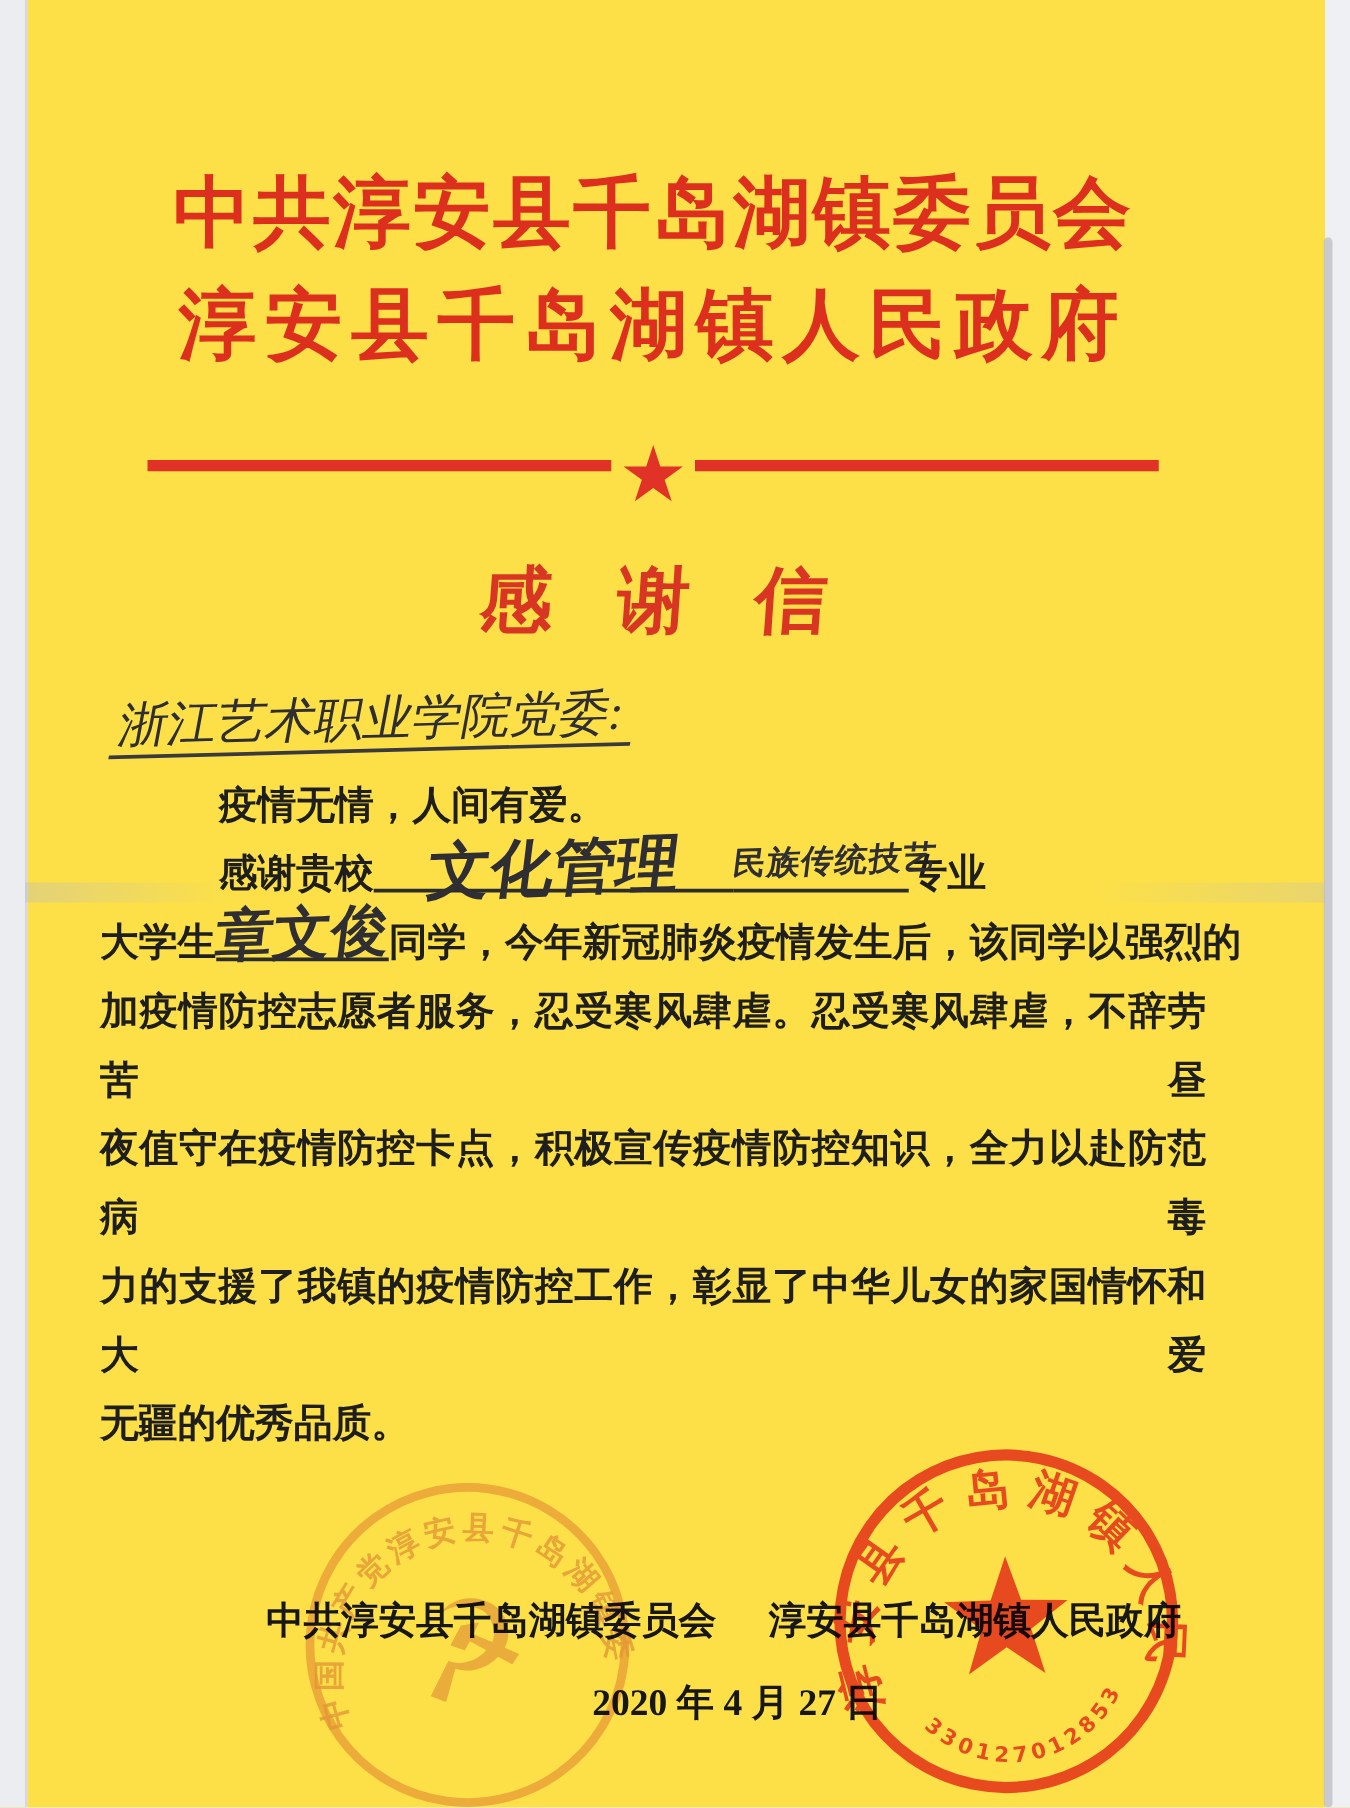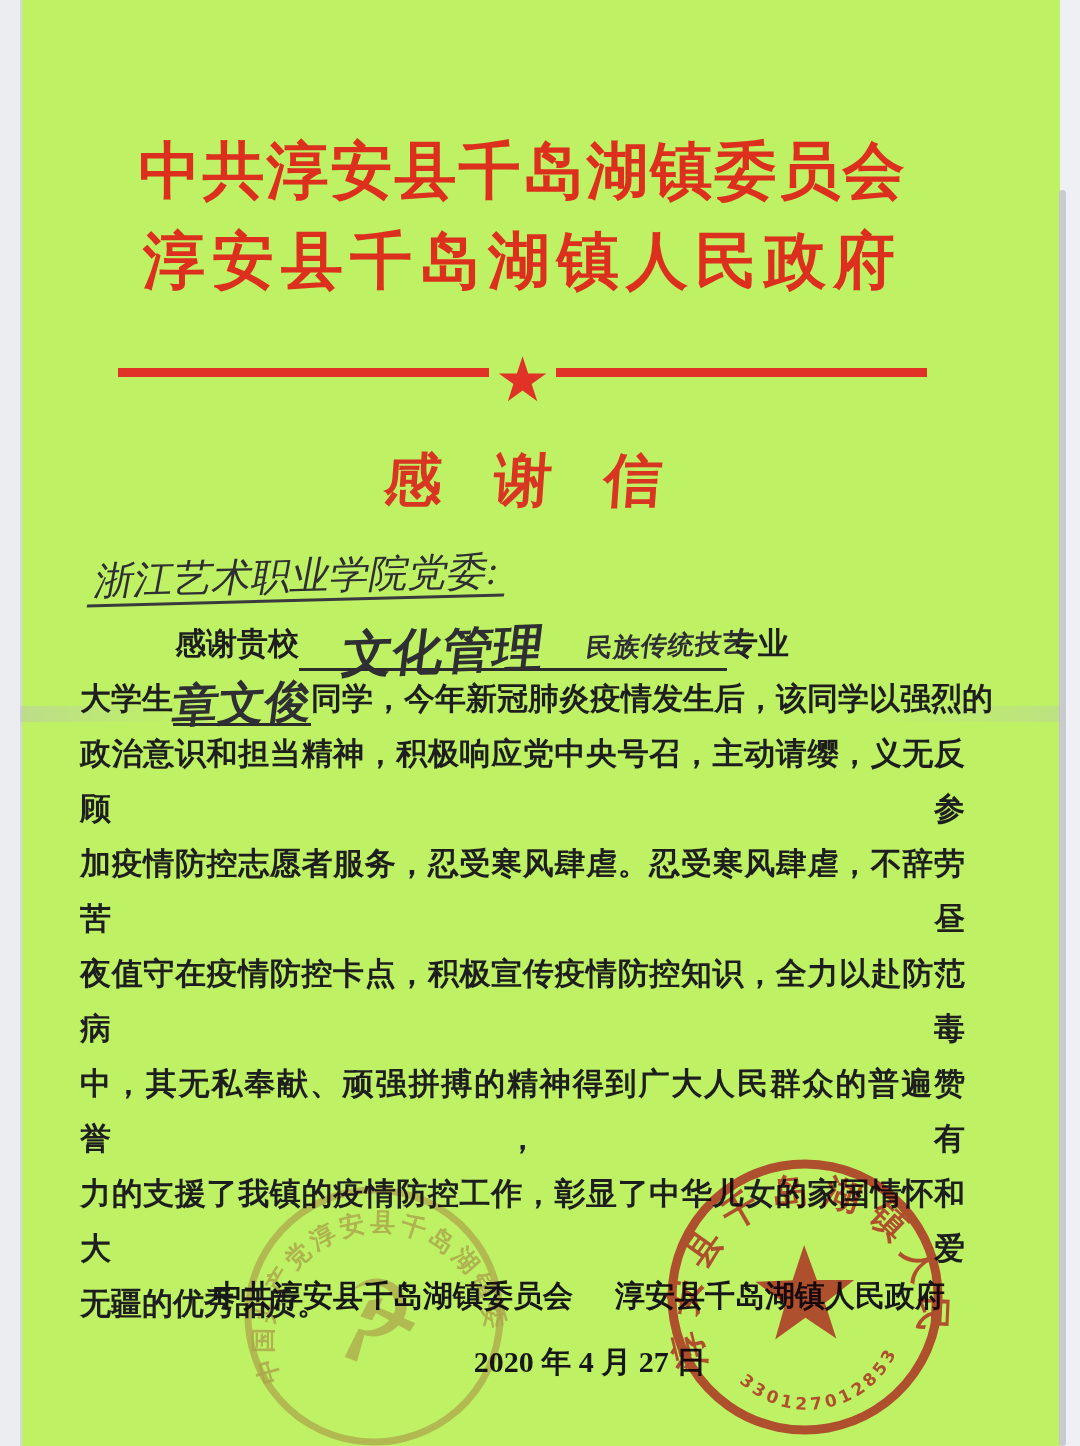--- a/index.html
+++ b/index.html
@@ -1,19 +1,19 @@
 <!DOCTYPE html>
 <html><head>
 <meta charset="utf-8">
 <style>
   html,body{margin:0;padding:0;background:#e9e9ee;}
   .scan{
     position:relative;
     width:1080px;height:1446px;
-    background:#bef264;
+    background:#fde047;
     overflow:hidden;
     font-family:"Liberation Serif","DejaVu Serif",serif;
     color:#222;
   }
   
   .edge-left{position:absolute;left:0;top:0;width:20px;height:1446px;background:#ecedf1;border-right:2px solid #d6d7db;}
   .edge-right{position:absolute;right:0;top:0;width:20px;height:1446px;background:#eff0f3;}
   .edge-right-line{position:absolute;right:14px;top:190px;width:7px;height:1256px;background:#bfc0c8;border-radius:4px;opacity:.8;}
   .crease{position:absolute;left:20px;top:706px;width:1040px;height:16px;
     background:linear-gradient(90deg,rgba(185,187,198,.38),rgba(185,187,198,0) 16%,rgba(185,187,198,0) 82%,rgba(185,187,198,.30));}
@@ -38,21 +38,21 @@
       transform:skewX(-9deg) rotate(-2deg);white-space:nowrap;line-height:1;}
 
   .salutation{margin-top:36px;margin-left:12px;}
   .salutation .hw{font-size:39px;padding:0 10px 4px 4px;border-bottom:3px solid #3a3a3e;transform:skewX(-12deg) rotate(-1.5deg);}
 
   
   .bodytext{margin-top:14px;font-size:31px;line-height:55px;font-weight:600;color:#1e1e1e;}
   .line{width:885px;text-align:justify;text-align-last:justify;}
   .line.left{text-align:left;text-align-last:left;}
   .line.indent{padding-left:95px;width:790px;}
-  .flexline{display:flex;align-items:flex-end;width:885px;}
+  .flexline{display:flex;align-items:flex-start;width:885px;}
   .flexline.indent{padding-left:95px;width:790px;}
   .flexline .fixed{white-space:nowrap;}
   .flexline .fill{flex:1;text-align:justify;text-align-last:justify;white-space:nowrap;}
   .blank{display:inline-block;border-bottom:3px solid #2c2c2c;text-align:center;vertical-align:baseline;height:40px;}
   .blank .hw{position:relative;}
   .b-college{width:288px;}   .b-college .hw{font-size:50px;top:-2px;}
   .b-major{width:140px;}     .b-major .hw{font-size:26px;top:-12px;letter-spacing:1px;}
   .b-name{width:150px;}      .b-name .hw{font-size:46px;top:-2px;}
 
   
@@ -93,38 +93,37 @@
       <span>谢</span>
       <span>信</span>
     </div>
 
     <div class="salutation">
       <span class="hw">浙江艺术职业学院党委:</span>
     </div>
 
     <div class="bodytext">
 
+      <div class="line left indent">疫情无情，人间有爱。</div>
 
       <div class="flexline indent">
         <span class="fixed">感谢贵校</span>
         <span class="blank b-college"><span class="hw">文化管理</span></span>
         <span class="blank b-major"><span class="hw">民族传统技艺</span></span>
         <span class="fixed">专业</span>
       </div>
 
       <div class="flexline">
         <span class="fixed">大学生</span>
         <span class="blank b-name"><span class="hw">章文俊</span></span>
         <span class="fill">同学，今年新冠肺炎疫情发生后，该同学以强烈的</span>
       </div>
 
-      <div class="line">政治意识和担当精神，积极响应党中央号召，主动请缨，义无反顾参</div>
       <div class="line">加疫情防控志愿者服务，忍受寒风肆虐。忍受寒风肆虐，不辞劳苦昼</div>
       <div class="line">夜值守在疫情防控卡点，积极宣传疫情防控知识，全力以赴防范病毒</div>
-      <div class="line">中，其无私奉献、顽强拼搏的精神得到广大人民群众的普遍赞誉，有</div>
       <div class="line">力的支援了我镇的疫情防控工作，彰显了中华儿女的家国情怀和大爱</div>
       <div class="line left">无疆的优秀品质。</div>
 
     </div>
   </div>
 
   <div class="sign sign-left">中共淳安县千岛湖镇委员会</div>
   <div class="sign sign-right">淳安县千岛湖镇人民政府</div>
   <div class="dateline">2020 年 4 月 27 日</div>
 

